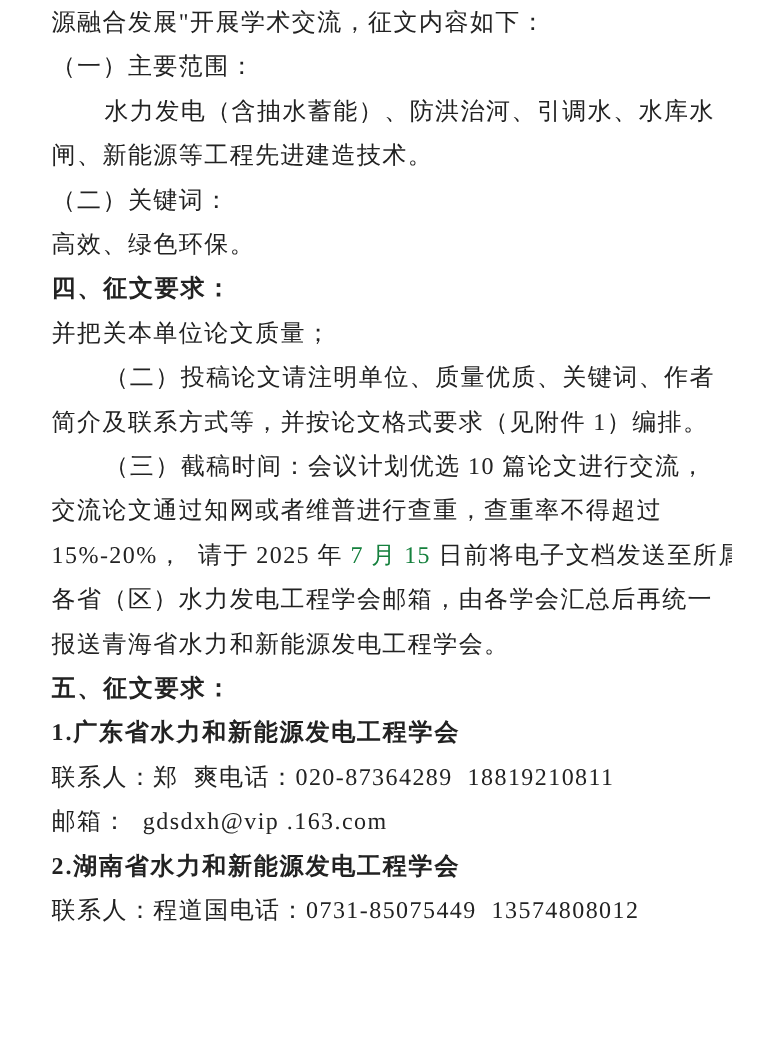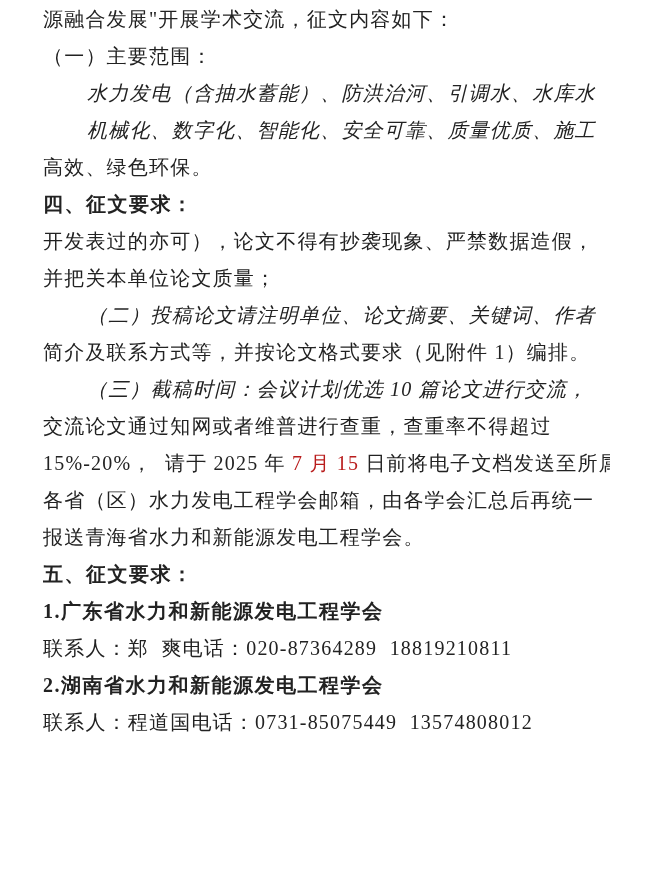--- a/index.html
+++ b/index.html
@@ -22,47 +22,47 @@
   .line {
     height: 37px;
     line-height: 37px;
     font-size: 20px;
     letter-spacing: 1.2px;
     white-space: pre;
     overflow: hidden;
   }
   .line.indent {
     padding-left: 44px;
-    font-style: italic;
   }
   .line.bold {
     font-weight: 700;
     letter-spacing: 1.5px;
   }
   .seg {
     display: inline;
   }
 </style>
 </head>
 <body>
 
 <div class="doc" id="doc" style="color: rgb(34, 34, 34);">
     <div class="line "><span class="seg">源融合发展"开展学术交流，征文内容如下：</span></div>
     <div class="line "><span class="seg">（一）主要范围：</span></div>
     <div class="line indent"><span class="seg">水力发电（含抽水蓄能）、防洪治河、引调水、水库水</span></div>
-    <div class="line indent"><span class="seg">机械化、数字化、智能化、安全可靠、质量优质、施工</span></div>
+    <div class="line "><span class="seg">闸、新能源等工程先进建造技术。</span></div>
+    <div class="line "><span class="seg">（二）关键词：</span></div>
     <div class="line "><span class="seg">高效、绿色环保。</span></div>
     <div class="line bold"><span class="seg">四、征文要求：</span></div>
-    <div class="line "><span class="seg">开发表过的亦可），论文不得有抄袭现象、严禁数据造假，</span></div>
     <div class="line "><span class="seg">并把关本单位论文质量；</span></div>
-    <div class="line indent"><span class="seg">（二）投稿论文请注明单位、论文摘要、关键词、作者</span></div>
+    <div class="line indent"><span class="seg">（二）投稿论文请注明单位、质量优质、关键词、作者</span></div>
     <div class="line "><span class="seg">简介及联系方式等，并按论文格式要求（见附件 1）编排。</span></div>
     <div class="line indent"><span class="seg">（三）截稿时间：会议计划优选 10 篇论文进行交流，</span></div>
     <div class="line "><span class="seg">交流论文通过知网或者维普进行查重，查重率不得超过</span></div>
-    <div class="line "><span class="seg">15%-20%，  请于 2025 年 </span><span class="seg" style="color: #b91c1c;">7 月 15</span><span class="seg"> 日前将电子文档发送至所属</span></div>
+    <div class="line "><span class="seg">15%-20%，  请于 2025 年 </span><span class="seg" style="color: #15803d;">7 月 15</span><span class="seg"> 日前将电子文档发送至所属</span></div>
     <div class="line "><span class="seg">各省（区）水力发电工程学会邮箱，由各学会汇总后再统一</span></div>
     <div class="line "><span class="seg">报送青海省水力和新能源发电工程学会。</span></div>
     <div class="line bold"><span class="seg">五、征文要求：</span></div>
     <div class="line bold"><span class="seg">1.广东省水力和新能源发电工程学会</span></div>
     <div class="line "><span class="seg">联系人：郑  爽电话：020-87364289  18819210811</span></div>
+    <div class="line "><span class="seg">邮箱：  gdsdxh@vip .163.com</span></div>
     <div class="line bold"><span class="seg">2.湖南省水力和新能源发电工程学会</span></div>
     <div class="line "><span class="seg">联系人：程道国电话：0731-85075449  13574808012</span></div>
   </div>
 
 </body></html>

